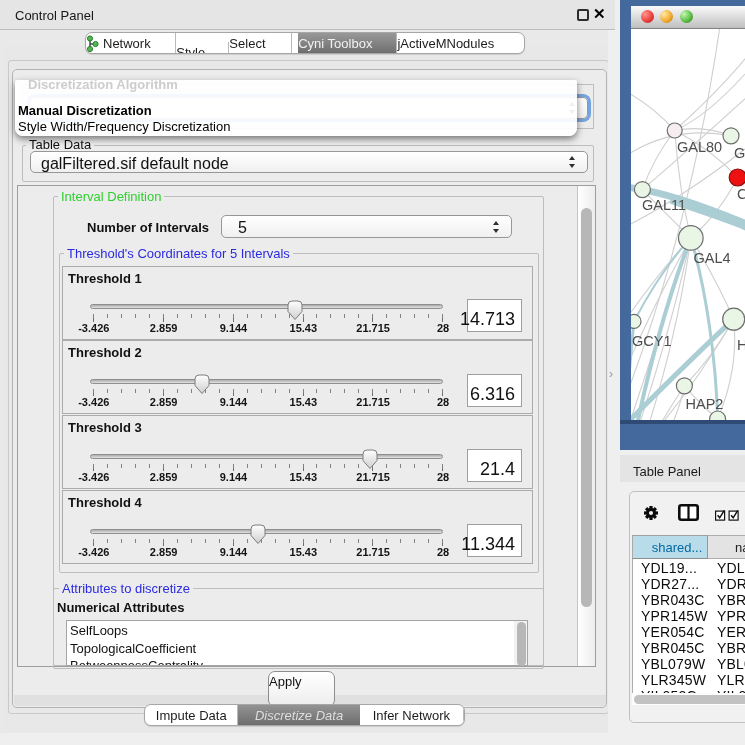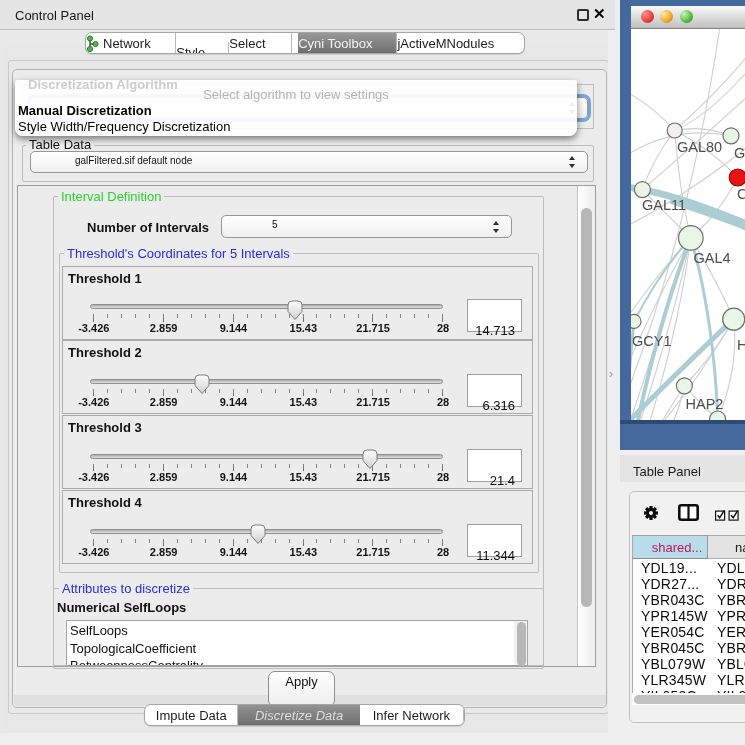--- a/index.html
+++ b/index.html
@@ -22,45 +22,45 @@
 #tabs .sel{background:linear-gradient(#989898,#6f6f6f);color:#f2f2f2;margin-left:6px;}
 
 #mainp{position:absolute;left:12px;top:69px;width:595px;height:639px;background:#ececec;
  border:1px solid #b3b3b3;border-radius:5px;box-sizing:border-box;}
 #mainp .binset{position:absolute;left:1px;bottom:1px;width:592px;height:11px;background:#e0e0e0;border-radius:0 0 4px 4px;}
 .group{position:absolute;border:1px solid #bdbdbd;border-radius:2px;}
 .gtitle{position:absolute;background:#ececec;padding:0 3px;font-size:13px;line-height:13px;}
 
 .combo{position:absolute;background:linear-gradient(#ffffff,#f0f0f0);border:1px solid #979797;
  border-radius:5px;box-sizing:border-box;}
-.combo .ct{position:absolute;left:10px;top:3px;font-size:10px;color:#111;margin-left:34px;}
+.combo .ct{position:absolute;left:10px;top:3px;font-size:16px;color:#111;}
 .spin{position:absolute;right:11px;top:50%;width:7px;height:12px;margin-top:-6px;}
 .spin:before{content:"";position:absolute;left:0;top:0;border-left:3.5px solid transparent;border-right:3.5px solid transparent;border-bottom:4.5px solid #2e2e2e;}
 .spin:after{content:"";position:absolute;left:0;bottom:0;border-left:3.5px solid transparent;border-right:3.5px solid transparent;border-top:4.5px solid #2e2e2e;}
 
 #scrollp{position:absolute;left:17px;top:185px;width:579px;height:482px;border:1px solid #9e9e9e;box-sizing:border-box;background:#ececec;}
 #vsb{position:absolute;left:577px;top:186px;width:18px;height:480px;background:linear-gradient(to right,#ffffff,#ededed);border-left:1px solid #c4c4c4;box-sizing:border-box;}
 #vsbthumb{position:absolute;left:581px;top:208px;width:11px;height:399px;background:#b7b7b7;border-radius:6px;}
 
 .tbox{position:absolute;left:62px;width:471px;height:74px;border:1px solid #ababab;background:#ececec;box-sizing:border-box;}
 .tlab{position:absolute;left:68px;font-weight:bold;font-size:13px;}
 .track{position:absolute;left:90px;width:353px;height:5px;background:linear-gradient(#ababab,#e2e2e2);border:1px solid #8f8f8f;border-radius:3px;box-sizing:border-box;}
 .ticksm{position:absolute;left:93.3px;width:351px;height:4px;background:repeating-linear-gradient(to right,#818181 0,#818181 1px,transparent 1px,transparent 13.968px);}
 .tickbg{position:absolute;left:93.3px;width:351px;height:7px;background:repeating-linear-gradient(to right,#6f6f6f 0,#6f6f6f 1px,transparent 1px,transparent 69.84px);}
 .slab{position:absolute;transform:translateX(-50%);font-size:11px;font-weight:bold;color:#141414;}
 .vfield{position:absolute;left:467px;width:55px;height:33px;background:#fff;border:1px solid #9e9e9e;box-sizing:border-box;}
-.vfield span{position:absolute;right:6px;top:23px;font-size:13px;}
+.vfield span{position:absolute;right:6px;top:9px;font-size:18px;}
 .thumb{position:absolute;width:16px;height:21px;}
 
 #attlist{position:absolute;left:66px;top:620px;width:462px;height:46px;background:#fff;border:1px solid #a5a5a5;box-sizing:border-box;overflow:hidden;}
 #attsb{position:absolute;left:514px;top:621px;width:13px;height:44px;background:#f2f2f2;}
 #attthumb{position:absolute;left:517px;top:622px;width:9px;height:44px;background:#b7b7b7;border-radius:5px;}
 
 #applybtn{position:absolute;left:268px;top:671px;width:67px;height:36px;background:linear-gradient(#ffffff,#ededed);
- border:1px solid #8d8d8d;border-radius:7px;text-align:center;line-height:19px;font-size:13px;box-sizing:border-box;}
+ border:1px solid #8d8d8d;border-radius:7px;line-height:19px;font-size:13px;box-sizing:border-box;}
 
 #btabs{position:absolute;left:144px;top:704px;width:321px;height:22px;background:#fff;border:1px solid #a6a6a6;
  border-radius:7px;display:flex;box-sizing:border-box;overflow:hidden;box-shadow:0 1px 1px rgba(0,0,0,.12);}
 #btabs .seg{height:100%;display:flex;align-items:center;justify-content:center;font-size:13px;color:#1c1c1c;border-right:1px solid #b9b9b9;box-sizing:border-box;}
 #btabs .sel{background:linear-gradient(#939393,#6e6e6e);color:#dedede;border-right:none;}
 
 #ghostgroup{position:absolute;left:22px;top:84px;width:570px;height:43px;border:1px solid #bdbdbd;}
 #ghostlabel{position:absolute;left:26px;top:77px;font-weight:bold;color:#cdcdcd;padding:0 2px;z-index:20;}
 #algocombo{position:absolute;left:30px;top:97px;width:558px;height:22px;background:linear-gradient(#ffffff,#f0f0f0);
  border:1px solid #979797;border-radius:5px;box-sizing:border-box;box-shadow:0 0 0 3px rgba(88,148,216,.8);}
@@ -72,21 +72,21 @@
 
 #rightbg{position:absolute;left:608px;top:0;width:137px;height:745px;background:#efefef;}
 #netwin{position:absolute;left:620px;top:0;width:125px;height:450px;background:#44699d;}
 #nettb{position:absolute;left:631px;top:6px;width:114px;height:22px;background:linear-gradient(#fafafa,#bfbfbf);border-bottom:1px solid #818181;}
 .tl{position:absolute;top:10px;width:13px;height:13px;border-radius:50%;}
 #netcontent{position:absolute;left:631px;top:29px;width:114px;height:391px;background:#fff;overflow:hidden;}
 #netshadow{position:absolute;left:620px;top:420px;width:125px;height:4px;background:#2e4a75;}
 #tpanelbar{position:absolute;left:620px;top:455px;width:125px;height:27px;background:#e4e4e4;}
 #tpanelbar span{position:absolute;left:13px;top:9px;font-size:13px;color:#1b1b1b;}
 #tbox{position:absolute;left:629px;top:491px;width:130px;height:230px;background:#f1f1f1;border:1px solid #c0c0c0;border-radius:5px;}
-#thead1{position:absolute;left:632px;top:535px;width:76px;height:24px;background:#b9dcea;border-top:1px solid #a0a0a0;border-bottom:1px solid #8f8f8f;border-right:1px solid #989898;border-left:1px solid #a8a8a8;box-sizing:border-box;text-align:center;line-height:23px;color:#be185d;padding-left:14px;}
+#thead1{position:absolute;left:632px;top:535px;width:76px;height:24px;background:#b9dcea;border-top:1px solid #a0a0a0;border-bottom:1px solid #8f8f8f;border-right:1px solid #989898;border-left:1px solid #a8a8a8;box-sizing:border-box;text-align:center;line-height:23px;color:#0369a1;padding-left:14px;}
 #thead2{position:absolute;left:708px;top:535px;width:37px;height:24px;background:#e3e3e3;border-top:1px solid #adadad;border-bottom:1px solid #adadad;box-sizing:border-box;color:#222;}
 #trows{position:absolute;left:632px;top:559px;width:113px;height:134px;background:#fff;overflow:hidden;border-left:1px solid #adadad;box-sizing:border-box;}
 #trows .r{position:absolute;left:8px;width:200px;height:16px;font-size:14px;color:#0c0c0c;letter-spacing:0.2px;}
 #trows .c2{left:84px;}
 #hsb{position:absolute;left:632px;top:693px;width:113px;height:12px;background:#fdfdfd;}
 #hsbthumb{position:absolute;left:634px;top:695px;width:120px;height:9px;background:#c2c2c2;border-radius:5px;}
 </style>
 </head>
 <body>
 <div id="cp"></div>
@@ -239,39 +239,38 @@
 <span class="slab" style="left:233.48px;top:546.0px;">9.144</span>
 <span class="slab" style="left:303.32px;top:546.0px;">15.43</span>
 <span class="slab" style="left:373.16px;top:546.0px;">21.715</span>
 <span class="slab" style="left:443.0px;top:546.0px;">28</span>
 <div class="vfield" style="top:523.5px;">
     <span>11.344</span>
   </div>
 
 <div class="group" style="left:53px;top:588px;width:489px;height:79px;"></div>
 <div class="gtitle" style="left:59px;top:582px;color:#2a2ae0;">Attributes to discretize</div>
-<div style="position:absolute;left:57px;top:600px;font-weight:bold;">Numerical SelfLoops</div>
+<div style="position:absolute;left:57px;top:600px;font-weight:bold;">Numerical Attributes</div>
 <div id="attlist">
   <div style="position:absolute;left:3px;top:2px;">SelfLoops</div>
   <div style="position:absolute;left:3px;top:19.5px;">TopologicalCoefficient</div>
   <div style="position:absolute;left:3px;top:37px;">BetweennessCentrality</div>
 </div>
 <div id="attsb"></div>
 <div id="attthumb"></div>
 
 <div id="applybtn">Apply</div>
 
 <div id="btabs">
   <div class="seg" style="width:94px;">Impute Data</div>
   <div class="seg sel" style="width:122px;font-style:italic;">Discretize Data</div>
   <div class="seg" style="width:105px;">Infer Network</div>
 </div>
 
 <div id="popup">
-  <div class="it1">Select algorithm to view settings</div>
   <div class="it2">Manual Discretization</div>
   <div class="it3">Style Width/Frequency Discretization</div>
 </div>
 
 <div id="rightbg"></div>
 <div id="netwin"></div>
 <div id="nettb"></div>
 <div class="tl" style="left:641px;background:radial-gradient(circle at 4px 4px,#ff9490,#e93d37 60%,#9f1a14);"></div>
 <div class="tl" style="left:660px;background:radial-gradient(circle at 4px 4px,#ffe9a8,#f0a828 60%,#a96a0a);"></div>
 <div class="tl" style="left:680px;background:radial-gradient(circle at 4px 4px,#c6f7b2,#57ba3e 60%,#1f7215);"></div>

